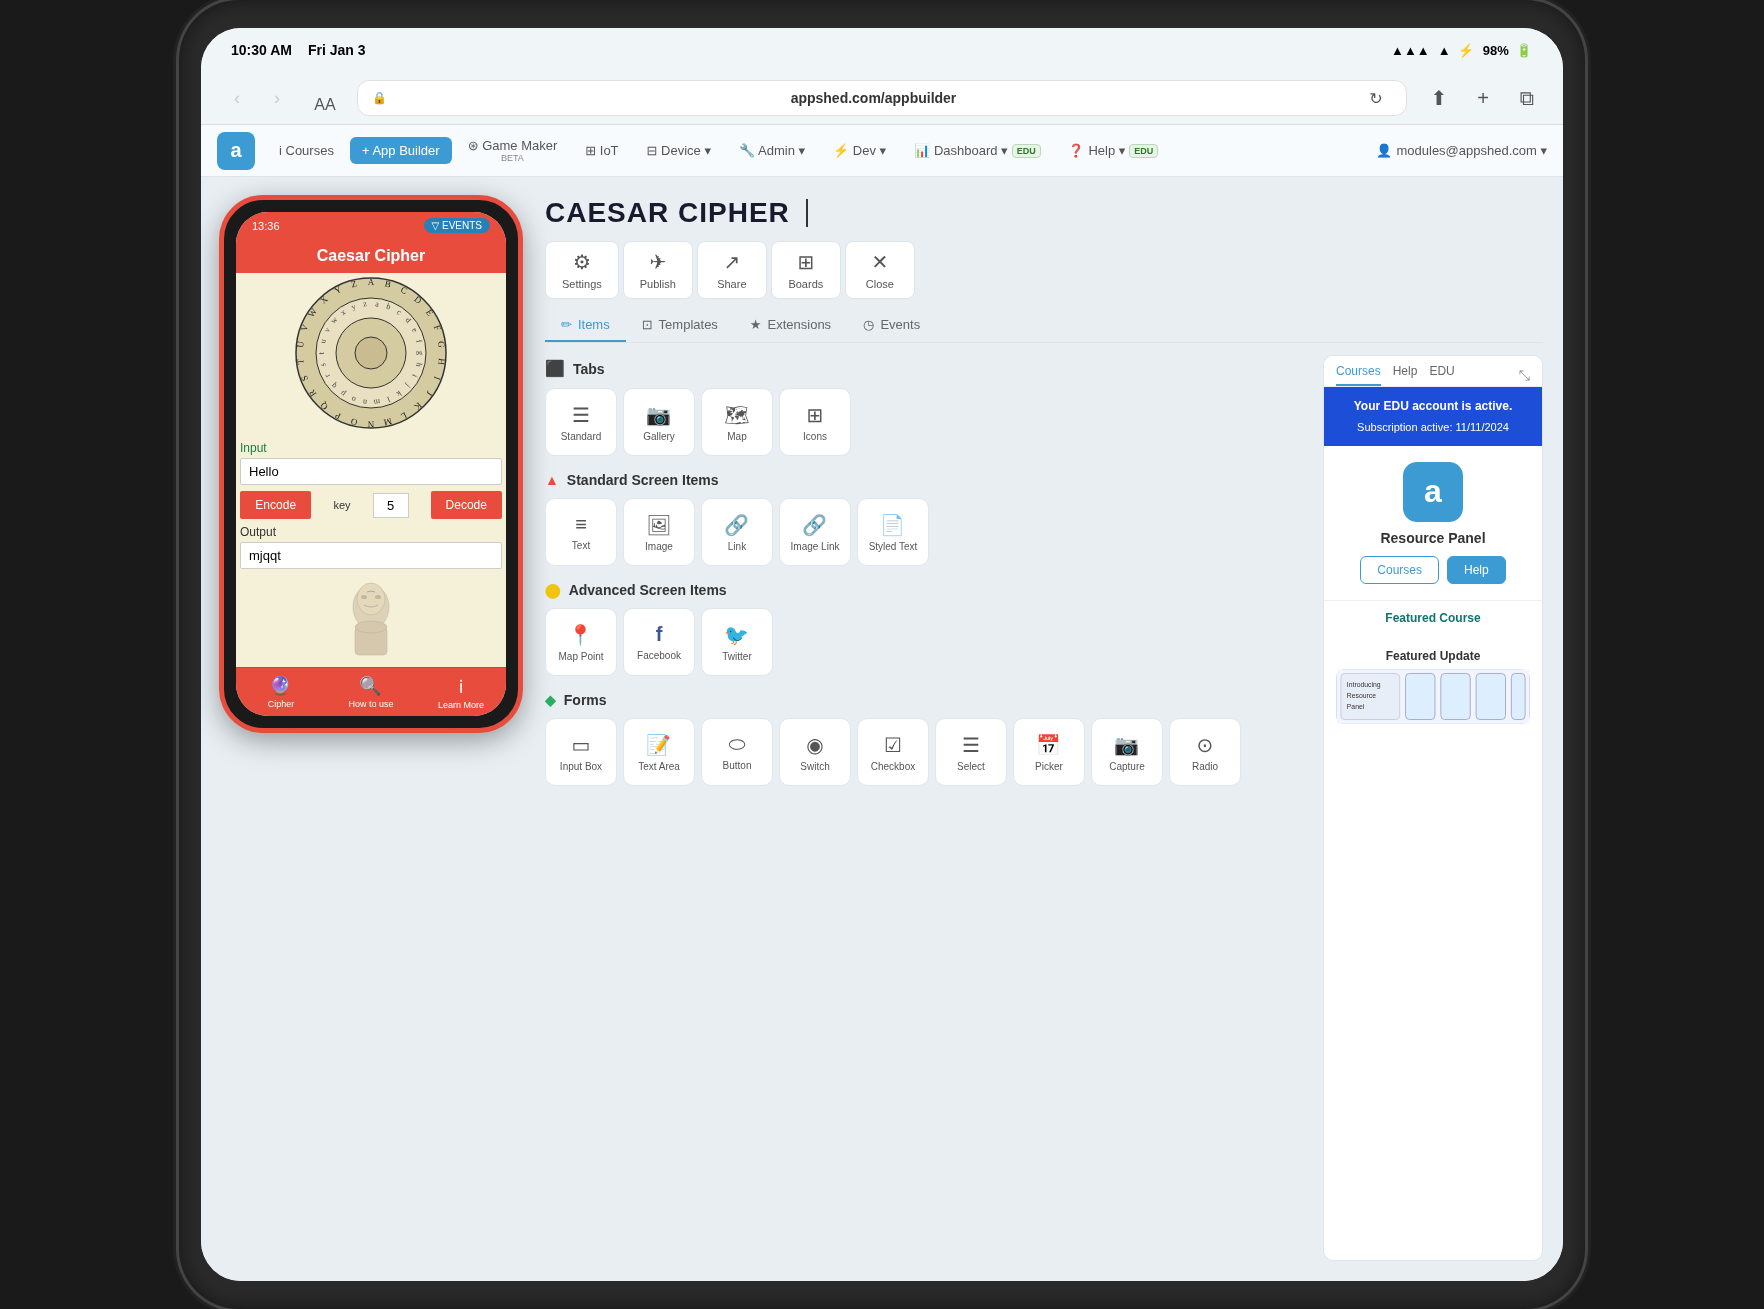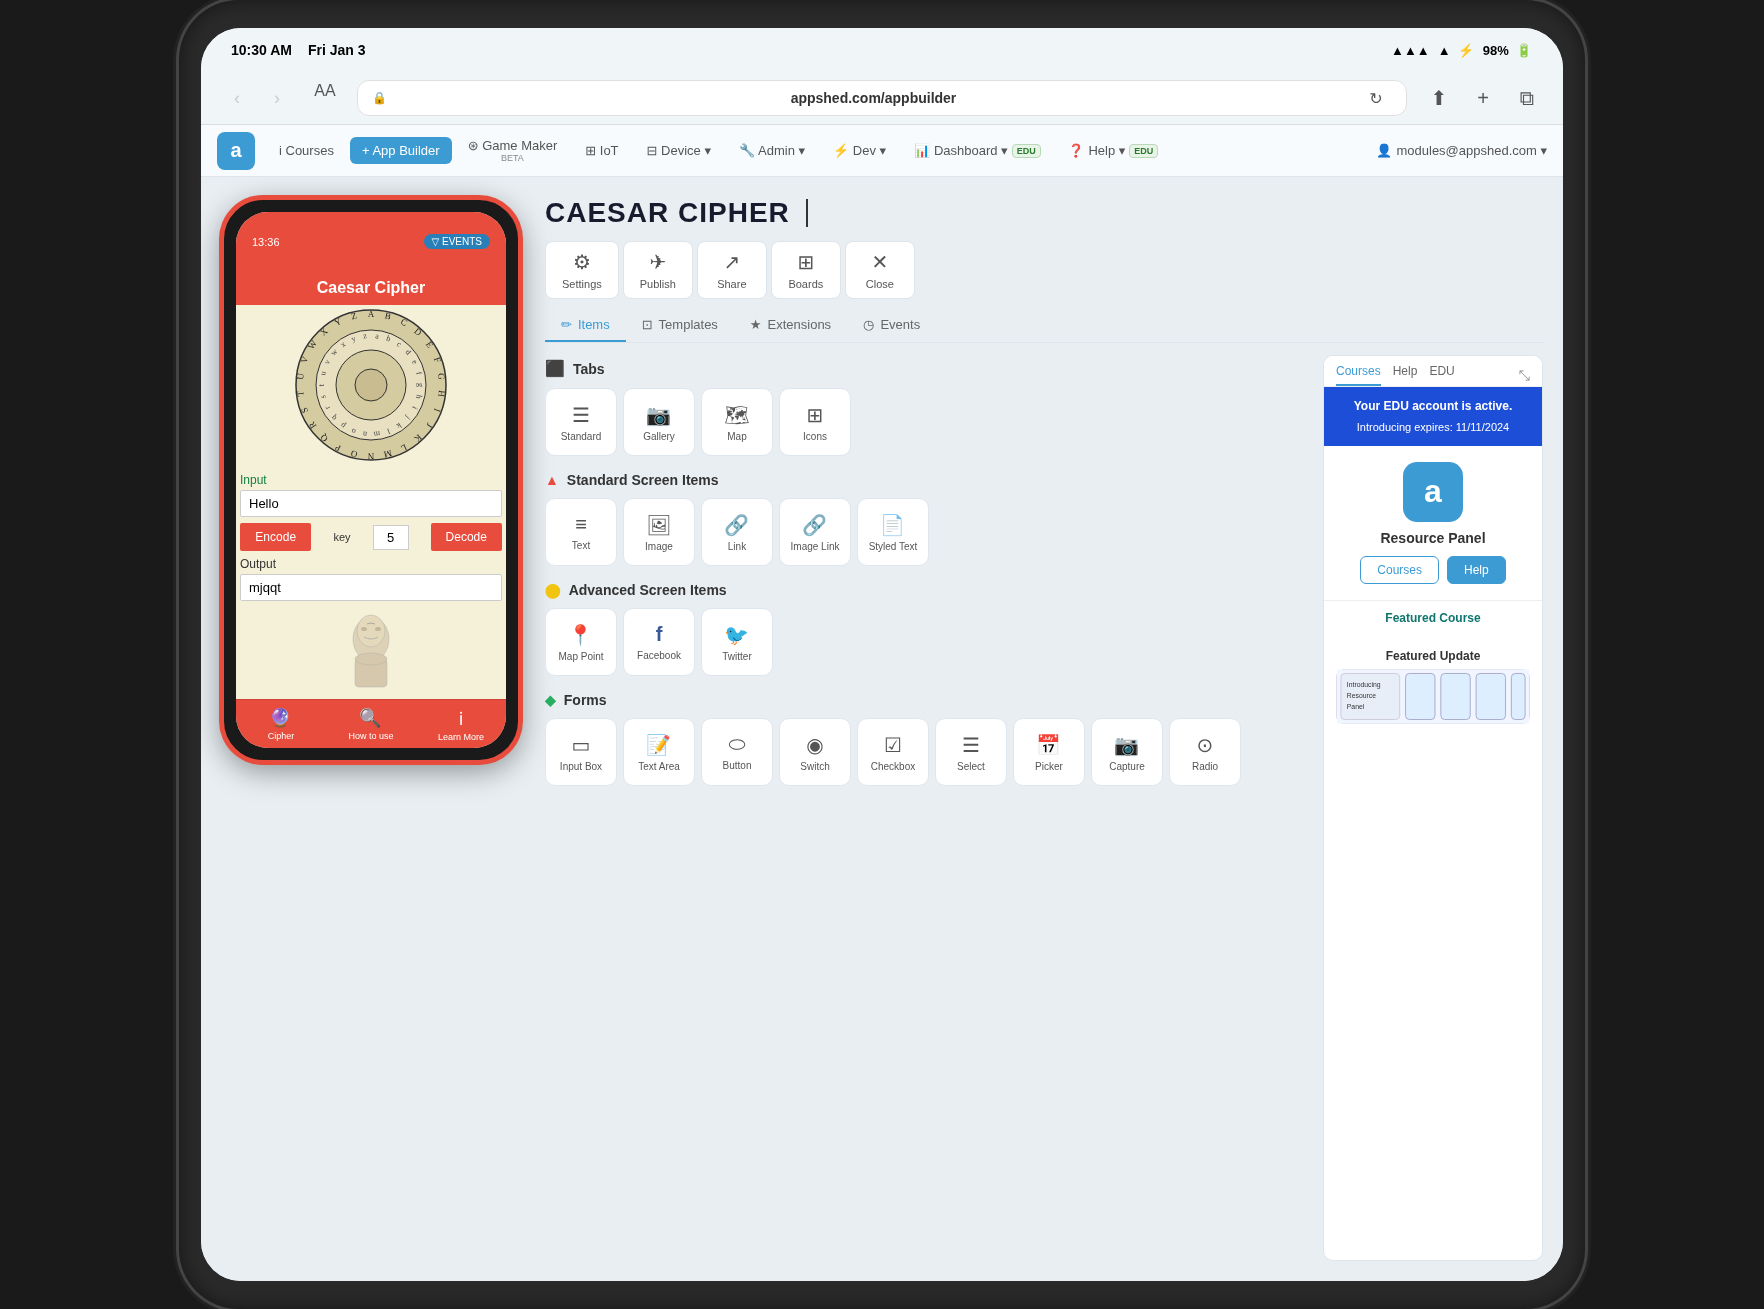--- a/index.html
+++ b/index.html
@@ -62,21 +62,21 @@
       color: #888; font-size: 18px;
       cursor: pointer;
       display: flex; align-items: center; justify-content: center;
     }
     .nav-btn.disabled { color: #ccc; }
     .reader-btn {
       width: 32px; height: 32px;
       background: none; border: none;
       color: #555; font-size: 16px;
       cursor: pointer;
-      display: flex; align-items: flex-start; justify-content: center;
+      display: flex; align-items: flex-end; justify-content: center;
     }
     .address-bar {
       flex: 1;
       background: white;
       border-radius: 12px;
       height: 36px;
       display: flex;
       align-items: center;
       padding: 0 14px;
       gap: 8px;
@@ -184,21 +184,21 @@
     }
     .phone-screen {
       background: #f5f0d8;
       border-radius: 32px;
       overflow: hidden;
     }
     .phone-status-bar {
       background: #e74c3c;
       color: white;
       font-size: 11px;
-      padding: 22px 16px;
+      padding: 6px 16px;
       display: flex;
       justify-content: space-between;
       align-items: center;
     }
     .phone-events-badge {
       background: #2980b9;
       color: white;
       border-radius: 12px;
       padding: 2px 8px;
       font-size: 10px;
@@ -882,21 +882,21 @@
             <div class="resource-panel">
               <div class="resource-panel-tabs">
                 <span class="rp-tab">Courses</span>
                 <span class="rp-tab">Help</span>
                 <span class="rp-tab">EDU</span>
                 <button class="rp-expand-btn">⤡</button>
               </div>
               <div class="edu-active-banner">
                 <div class="active-line">Your EDU account is active.</div>
                 <div class="expiry-line">
-                  <span>Introducing expires:</span>
+                  <span>Subscription active:</span>
                   <span>11/11/2024</span>
                 </div>
               </div>
               <div class="rp-logo-section">
                 <div class="rp-logo">
                   <span>a</span>
                 </div>
                 <div class="rp-title">Resource Panel</div>
                 <div class="rp-action-btns">
                   <button class="rp-btn outlined">

